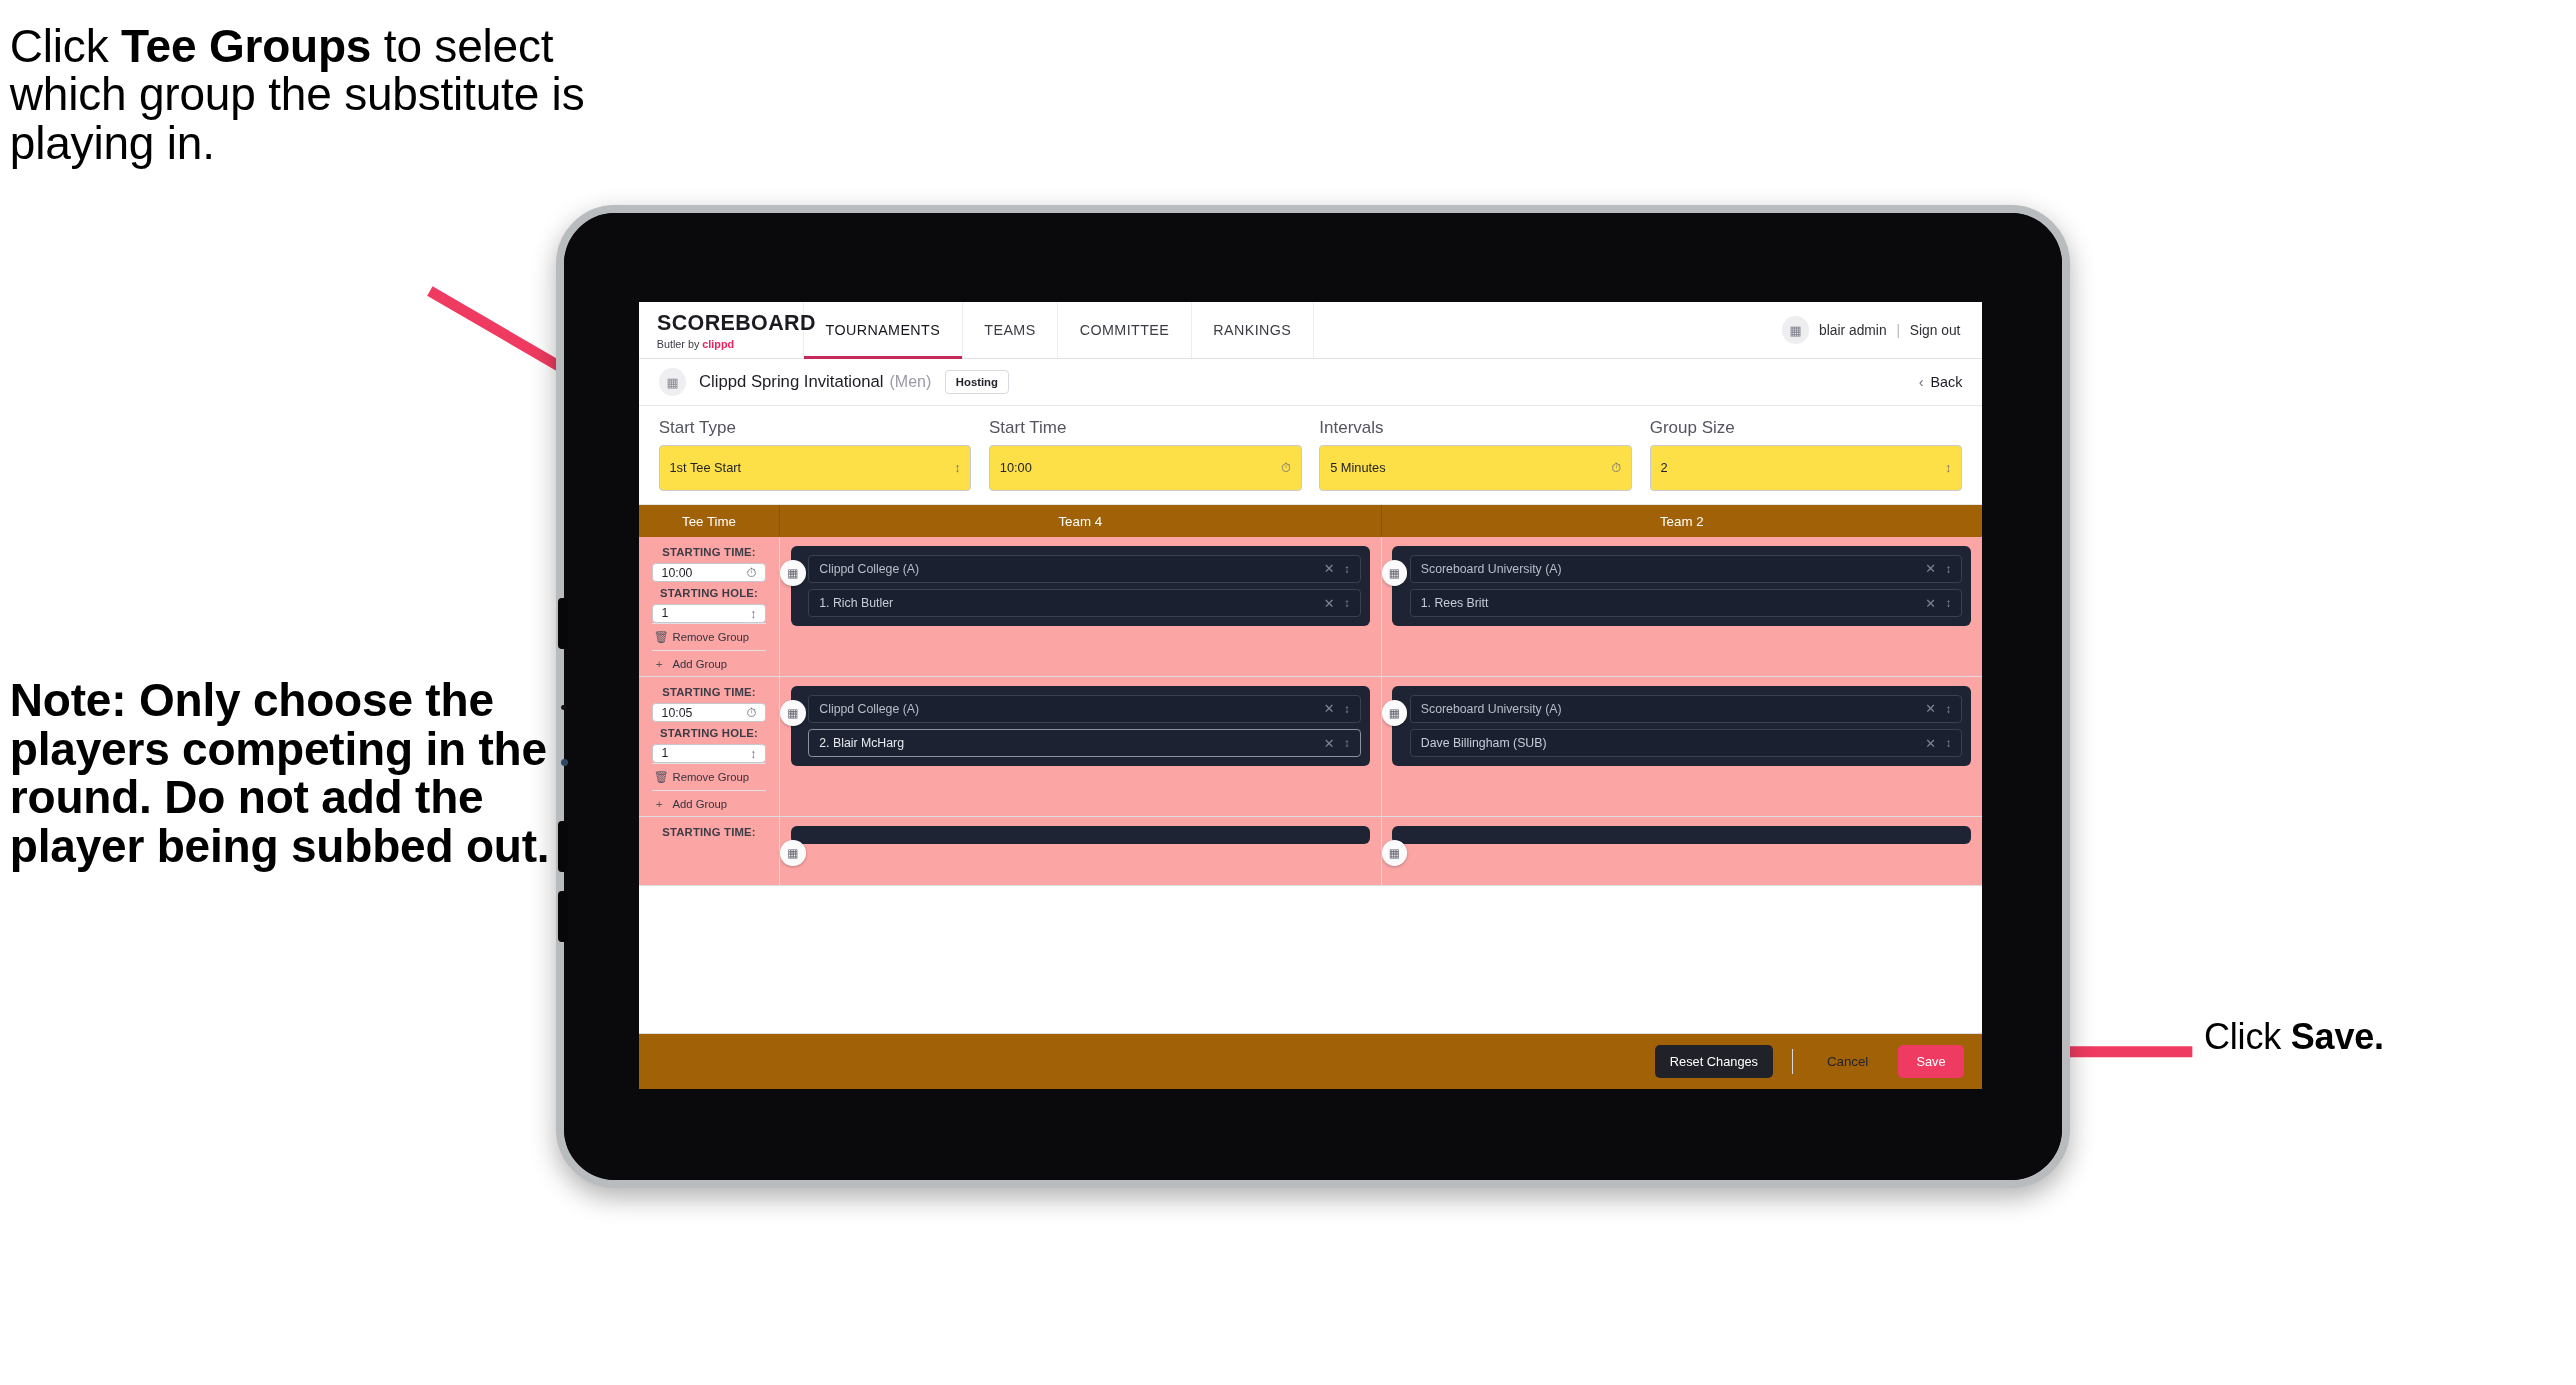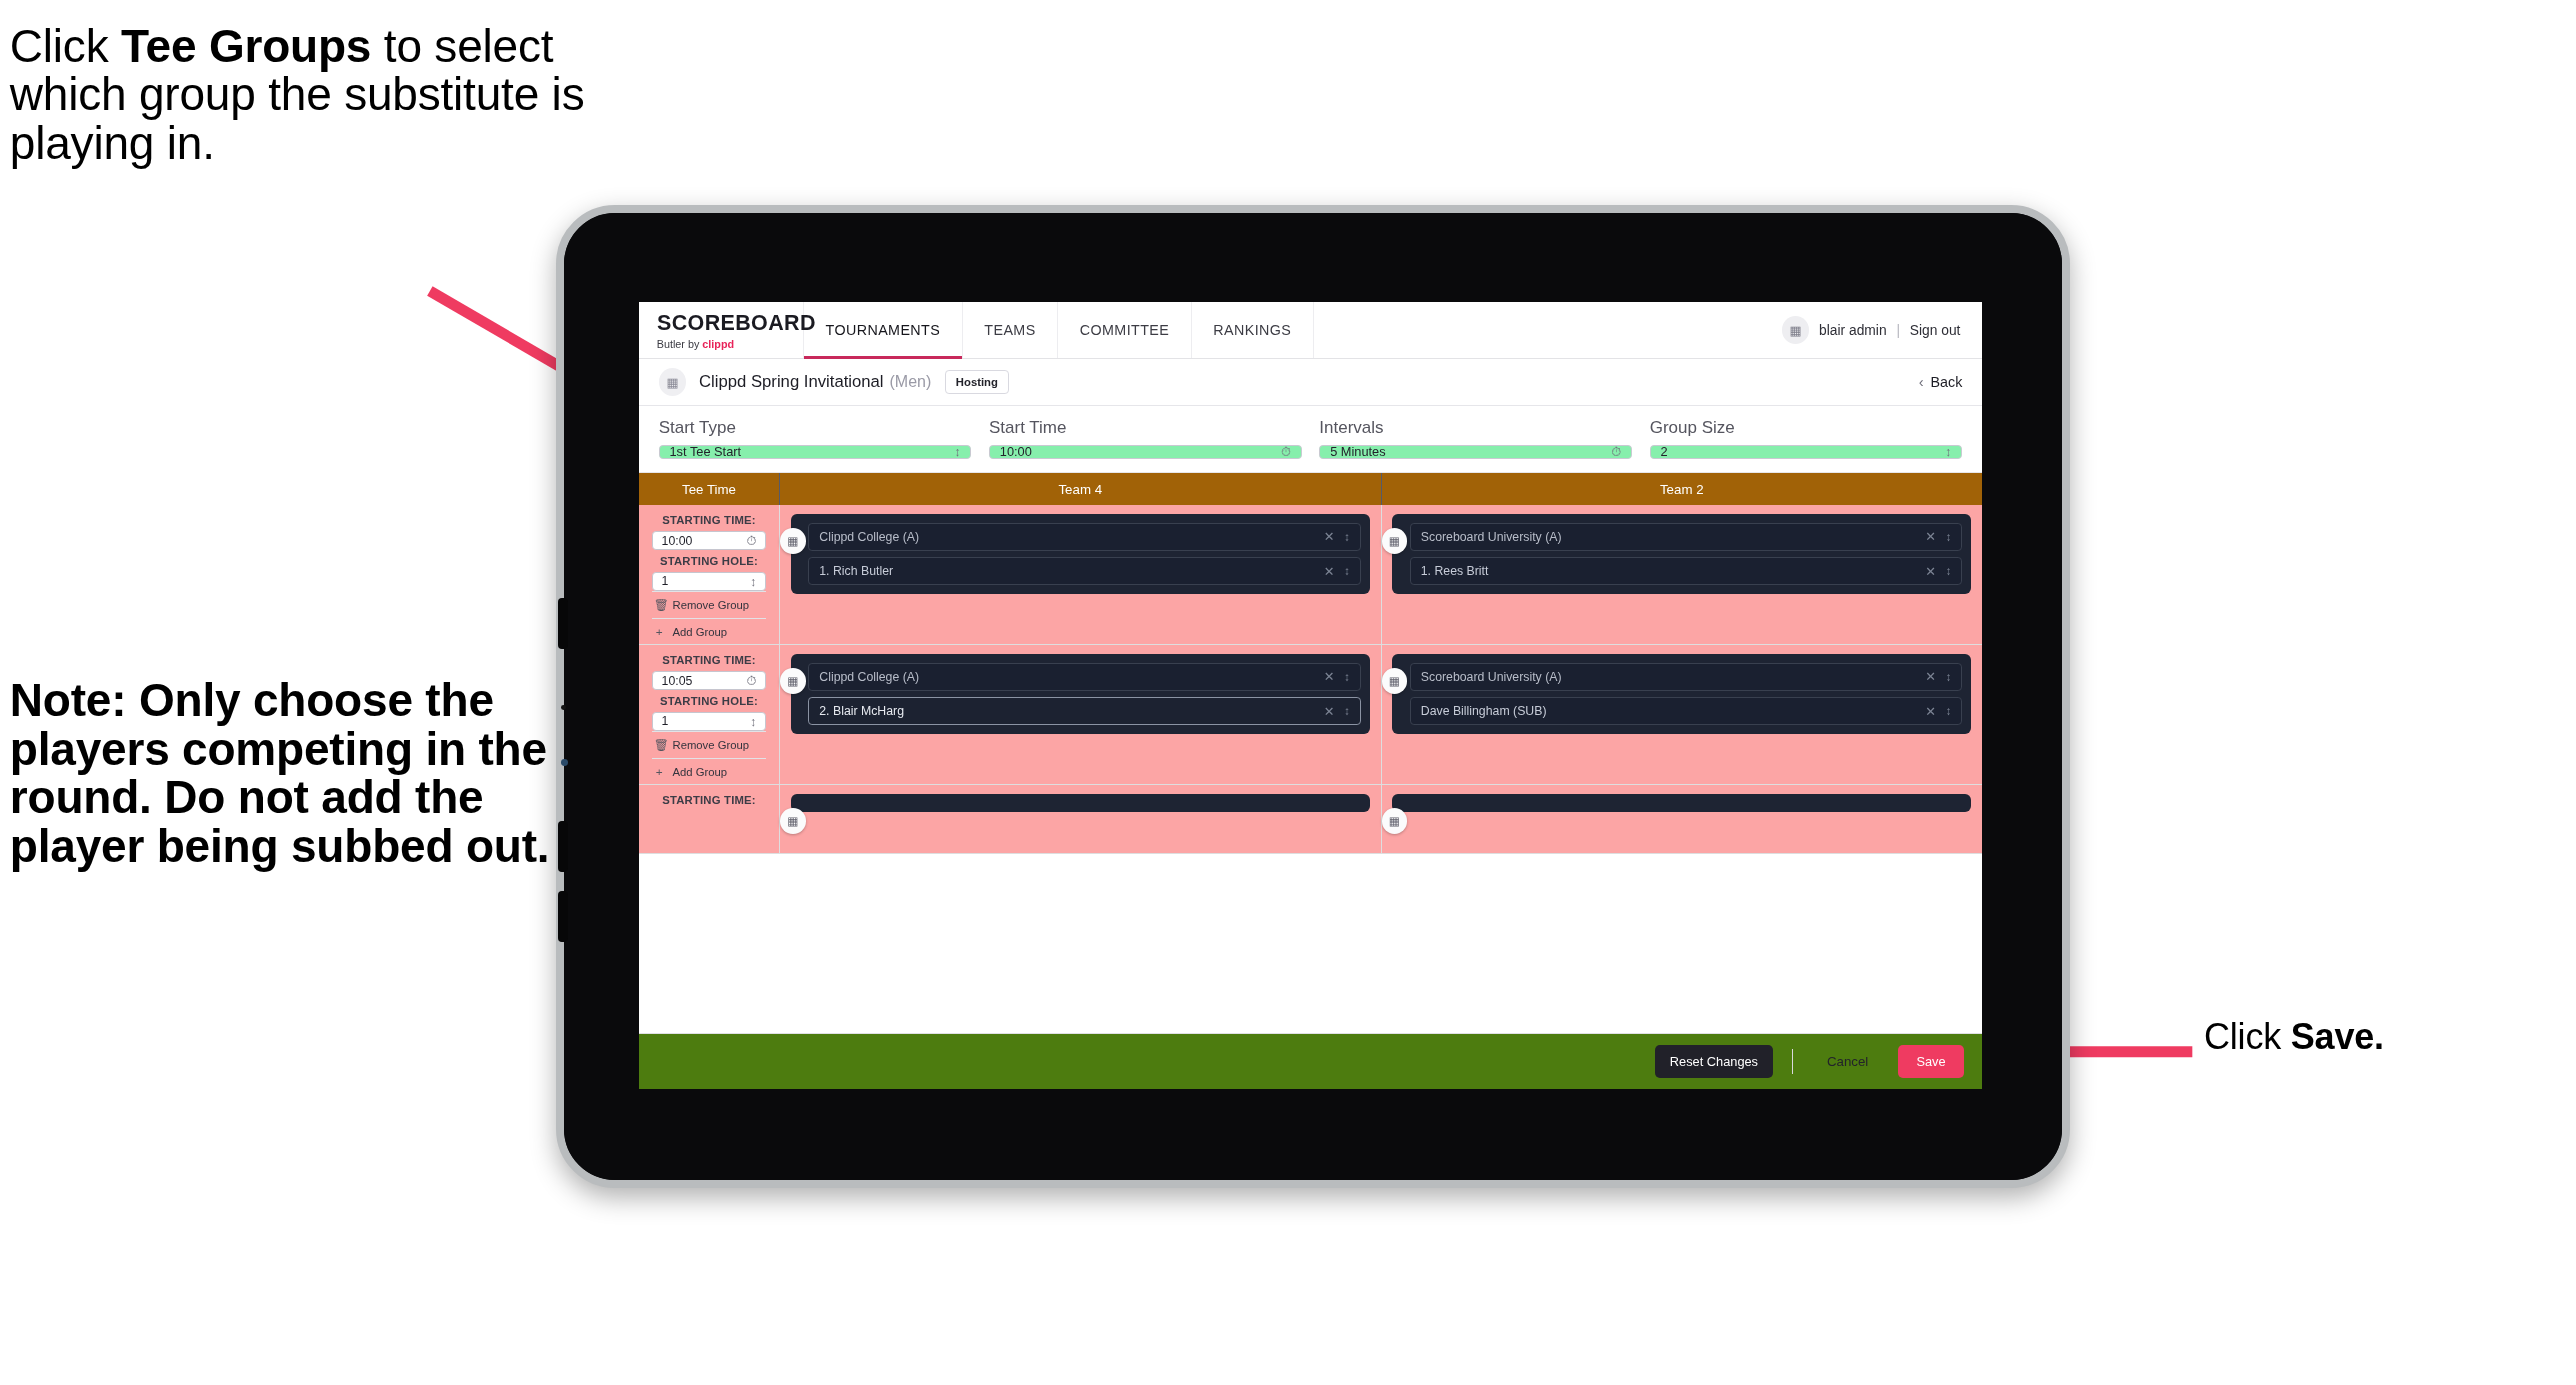--- a/index.html
+++ b/index.html
@@ -130,22 +130,22 @@
   }
   .back-chev { color:#6c6c78; font-size: 14.7px; }
 
   
   .formrow {
     display: flex; gap: 17.7px; padding: 11.8px 19.7px 13.8px 19.7px; background: #fff;
   }
   .field { flex: 1; display: flex; flex-direction: column; }
   .field-label { font-size: 17px; color: #55555f; margin-bottom: 6.9px; }
   .field-ctl {
-    height: 14px; border: 1px solid #c9c9d2; border-radius: 3.9px;
-    background:#86efac; display:flex; align-items:center; padding: 0 9.8px;
+    height: 46px; border: 1px solid #c9c9d2; border-radius: 3.9px;
+    background:#fde047; display:flex; align-items:center; padding: 0 9.8px;
     font-size: 12.8px; color: #23232b; cursor: pointer;
   }
   .field-ctl .val { flex:1; }
   .ctl-icon { color: #6e6e7a; font-size: 12.8px; }
 
   
   .tablewrap { flex: 1; position: relative; overflow: hidden; border-top:1px solid #e6e6ea;}
   .thead { display: flex; background: #a16207; color: #fff; height: 32px; }
   .th {
     display:flex; align-items:center; justify-content:center;
@@ -209,21 +209,21 @@
   }
   .prow.team { color:#b8bdc9; }
   .prow.highlight { border-color:#8b93a3; background:#1c2231; color:#e7eaf0; }
   .prow .pname { flex:1; }
   .prow .px { color:#7c8494; font-size: 12.8px; margin-right: 9.8px; }
   .prow .pud { color:#7c8494; font-size: 11.8px; }
 
   
   .footer {
     position: absolute; left:0; right:0; bottom:0; height: 56px;
-    background: #4d7c0f; border-top: 1px solid #e0e0e4;
+    background: #a16207; border-top: 1px solid #e0e0e4;
     display:flex; align-items:center; justify-content:flex-end;
     padding-right: 17.7px; gap: 0;
   }
   .btn-reset {
     background:#212129; color:#fff; border:none; border-radius:4.9px;
     font-size: 12.8px; padding: 8.8px 14.7px; cursor:pointer;
     font-family:"Liberation Sans", sans-serif;
   }
   .foot-div { width:1px; height: 25.6px; background:#d9d9de; margin: 0 19.7px; }
   .btn-cancel {

